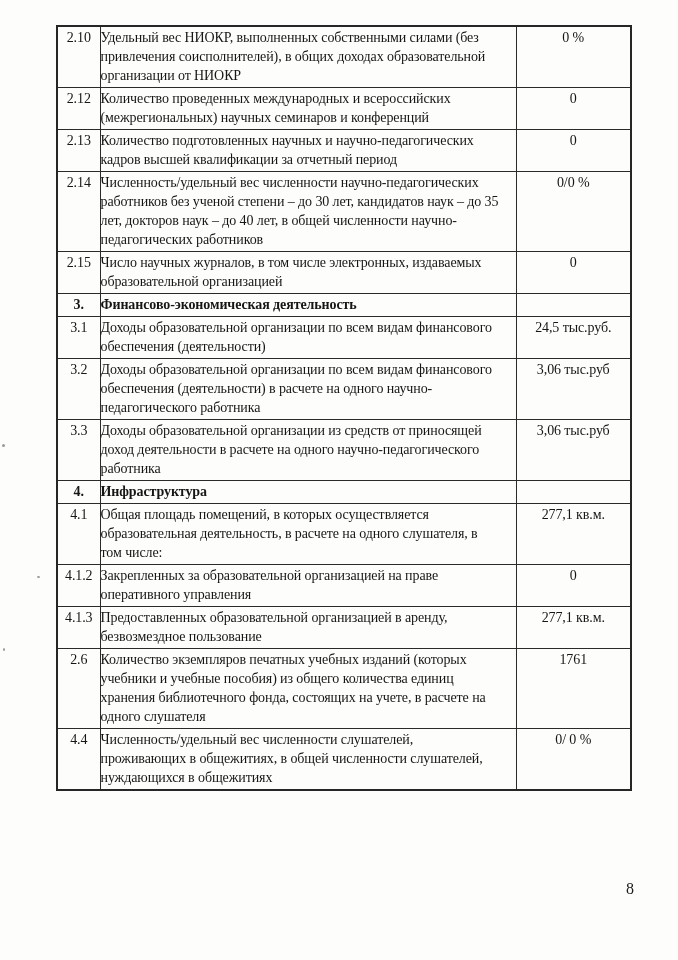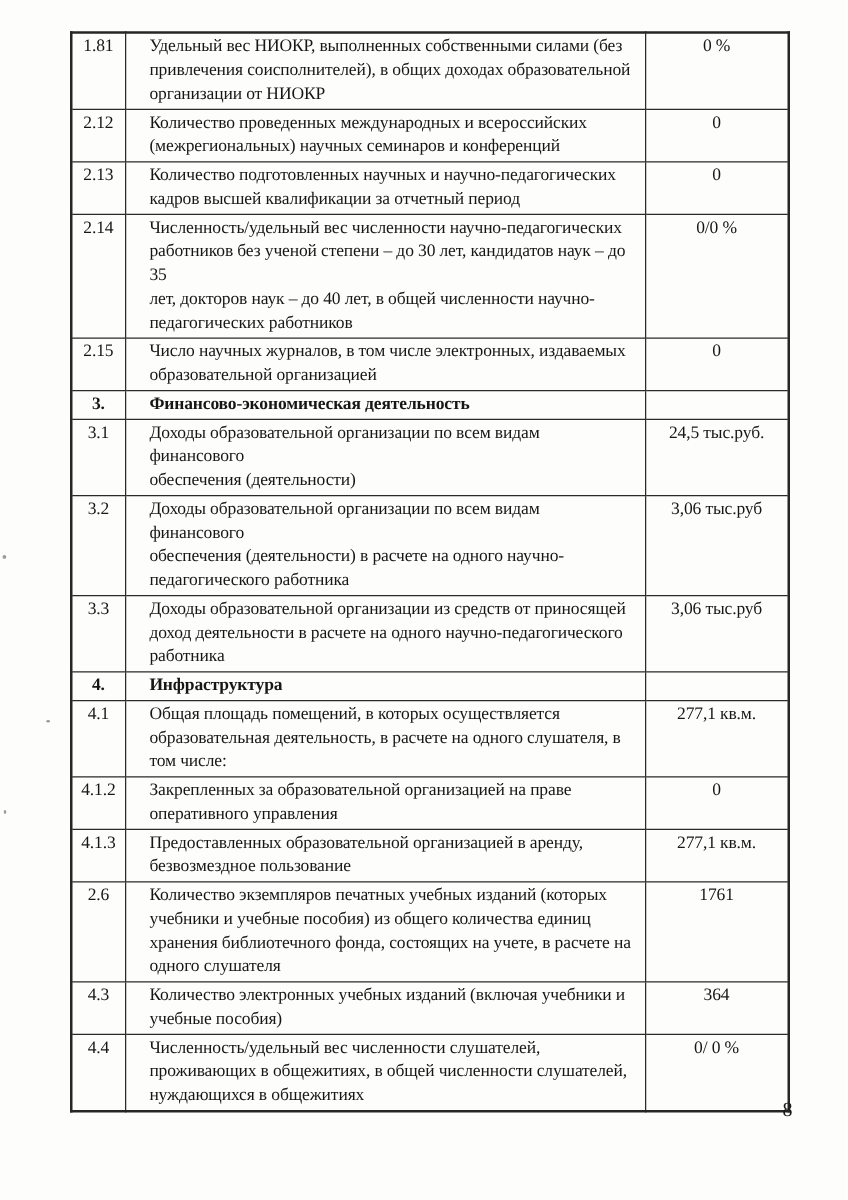--- a/index.html
+++ b/index.html
@@ -31,21 +31,21 @@
     font-size: 14px;
     line-height: 19px;
     letter-spacing: -0.1px;
     color: #161616;
   }
   td.num {
     text-align: center;
     padding: 1px 2px 2px 2px;
   }
   td.desc {
-    padding: 1px 5px 2px 19px;
+    padding: 1px 5px 2px 0;
     white-space: pre-line;
   }
   td.val {
     text-align: center;
     padding: 1px 4px 2px 4px;
   }
   tr.section td.num,
   tr.section td.desc {
     font-weight: bold;
   }
@@ -71,21 +71,21 @@
 <div class="sheet">
 
   <table class="indicators">
     <colgroup>
       <col style="width:43px">
       <col style="width:416px">
       <col style="width:115px">
     </colgroup>
     <tbody>
         <tr>
-          <td class="num">1.81</td>
+          <td class="num">2.10</td>
           <td class="desc">Удельный вес НИОКР, выполненных собственными силами (без
 привлечения соисполнителей), в общих доходах образовательной
 организации от НИОКР</td>
           <td class="val">0 %</td>
         </tr>
         <tr>
           <td class="num">2.12</td>
           <td class="desc">Количество проведенных международных и всероссийских
 (межрегиональных) научных семинаров и конференций</td>
           <td class="val">0</td>
@@ -161,26 +161,20 @@
         </tr>
         <tr>
           <td class="num">2.6</td>
           <td class="desc">Количество экземпляров печатных учебных изданий (которых
 учебники и учебные пособия) из общего количества единиц
 хранения библиотечного фонда, состоящих на учете, в расчете на
 одного слушателя</td>
           <td class="val">1761</td>
         </tr>
         <tr>
-          <td class="num">4.3</td>
-          <td class="desc">Количество электронных учебных изданий (включая учебники и
-учебные пособия)</td>
-          <td class="val">364</td>
-        </tr>
-        <tr>
           <td class="num">4.4</td>
           <td class="desc">Численность/удельный вес численности слушателей,
 проживающих в общежитиях, в общей численности слушателей,
 нуждающихся в общежитиях</td>
           <td class="val">0/ 0 %</td>
         </tr>
       </tbody>
   </table>
 
   <div class="page-number">8</div>

